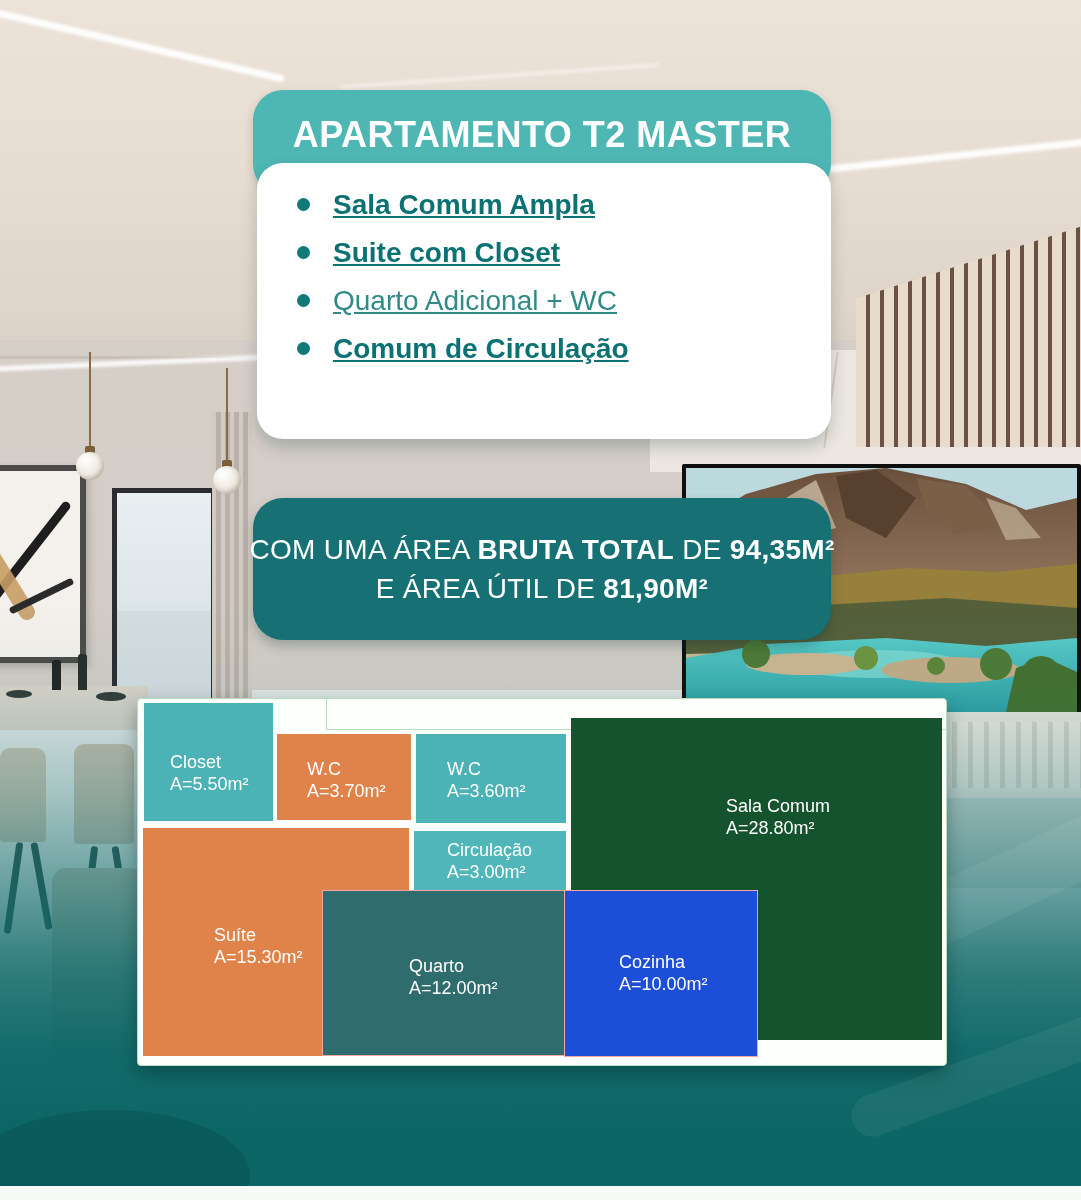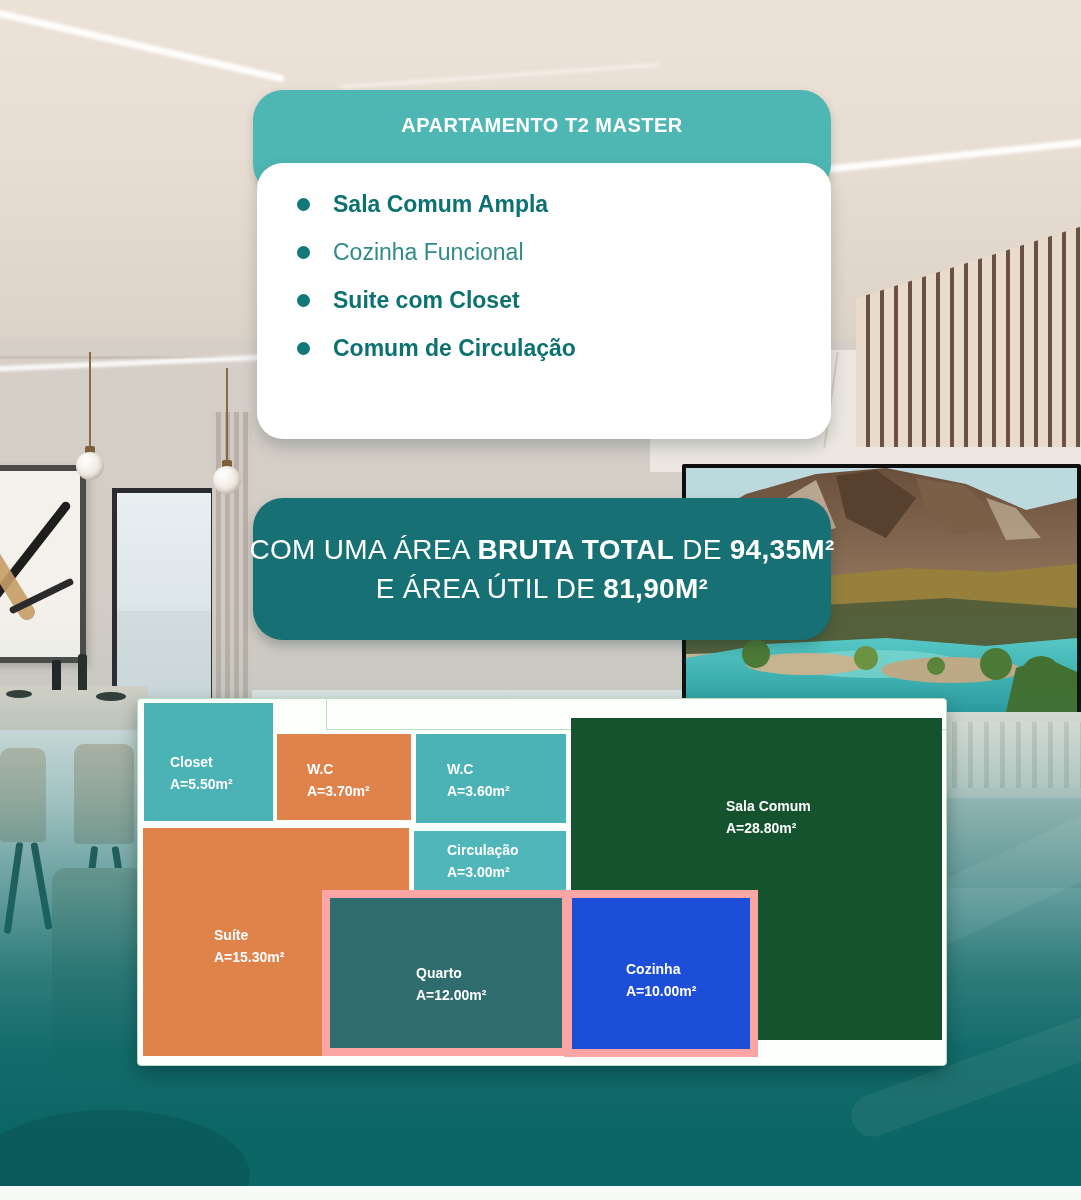--- a/index.html
+++ b/index.html
@@ -78,43 +78,43 @@
   .floor-streak{background:rgba(255,255,255,.06);border-radius:30px;}
   .streak1{left:700px;top:880px;width:500px;height:60px;transform:rotate(-25deg);}
   .streak2{left:840px;top:1030px;width:420px;height:42px;transform:rotate(-20deg);}
   .floor-blob{left:-30px;top:1110px;width:280px;height:130px;border-radius:50%;background:rgba(0,40,40,.16);}
   .bottom-strip{left:0;top:1186px;width:1081px;height:14px;background:#f7faf6;}
 
   
   .header-card{left:253px;top:90px;width:578px;height:104px;background:#4eb7b3;border-radius:30px;
     box-shadow:0 4px 10px rgba(0,40,40,.18);}
   .header-title{position:absolute;left:0;top:24px;width:100%;text-align:center;color:#fff;
-    font-size:20px;font-weight:bold;letter-spacing:.5px;}
+    font-size:36px;font-weight:bold;letter-spacing:.5px;}
   .features-card{left:257px;top:163px;width:574px;height:276px;background:#fff;border-radius:26px;
     box-shadow:0 8px 16px rgba(0,40,40,.22);}
   .features-list{position:absolute;left:76px;top:26px;right:20px;list-style:none;margin:0;padding:0;}
-  .feature-item{position:relative;font-size:23px;line-height:31px;margin-bottom:17px;padding-left:0;}
+  .feature-item{position:relative;font-size:28px;line-height:31px;margin-bottom:17px;padding-left:0;text-decoration:underline;}
   .feature-item .dot{position:absolute;left:-36px;top:9px;width:13px;height:13px;border-radius:50%;background:#117a78;}
   .feature-item.bold{font-weight:bold;color:#0c7173;}
   .feature-item.regular{font-weight:normal;color:#2f8a88;}
 
   .area-card{left:253px;top:498px;width:578px;height:142px;background:#177074;border-radius:30px;
     box-shadow:0 6px 12px rgba(0,40,40,.25);display:flex;flex-direction:column;
     align-items:center;justify-content:center;gap:7px;}
   .area-line{color:#fff;font-size:28px;letter-spacing:.3px;white-space:nowrap;}
   .area-line b{font-weight:bold;}
 
   .plan-card{left:137px;top:698px;width:810px;height:368px;background:#fdfffc;
     border:1px solid #b9ddc1;box-sizing:border-box;border-radius:4px;
     box-shadow:0 8px 18px rgba(0,30,30,.35);}
   .step-v{position:absolute;left:188px;top:0;width:1px;height:30px;background:#b9ddc1;}
   .step-h{position:absolute;left:188px;top:30px;width:620px;height:1px;background:#b9ddc1;}
   .room{position:absolute;box-sizing:border-box;}
-  .room.bordered{border:8px solid #fca5a5;}
-  .room-label{position:absolute;color:#fff;font-weight:bold;font-size:14px;line-height:22px;white-space:nowrap;}
+  .room.bordered{border:1px solid #fca5a5;}
+  .room-label{position:absolute;color:#fff;font-weight:normal;font-size:18px;line-height:22px;white-space:nowrap;}
 </style>
 </head>
 <body>
 
 <div class="stage">
 
   <div class="abs ceiling"></div>
   <div class="abs wall"></div>
   <div class="abs floor"></div>
   <div class="abs soffit-line"></div>
@@ -202,22 +202,22 @@
   <div class="abs floor-blob"></div>
   <div class="abs bottom-strip"></div>
 
   <div class="abs header-card">
     <div class="header-title">APARTAMENTO T2 MASTER</div>
   </div>
 
   <div class="abs features-card">
     <ul class="features-list" id="features-list">
         <li class="feature-item bold"><span class="dot"></span><span>Sala Comum Ampla</span></li>
-        <li class="feature-item regular"><span class="dot"></span><span>Cozinha Funcional</span></li>
         <li class="feature-item bold"><span class="dot"></span><span>Suite com Closet</span></li>
+        <li class="feature-item regular"><span class="dot"></span><span>Quarto Adicional + WC</span></li>
         <li class="feature-item bold"><span class="dot"></span><span>Comum de Circulação</span></li>
       </ul>
   </div>
 
   <div class="abs area-card">
     <div class="area-line" id="area-line1"><span>COM UMA ÁREA </span><b>BRUTA TOTAL</b><span> DE </span><b>94,35M²</b></div>
     <div class="area-line" id="area-line2"><span>E ÁREA ÚTIL DE </span><b>81,90M²</b></div>
   </div>
 
   <div class="abs plan-card">

